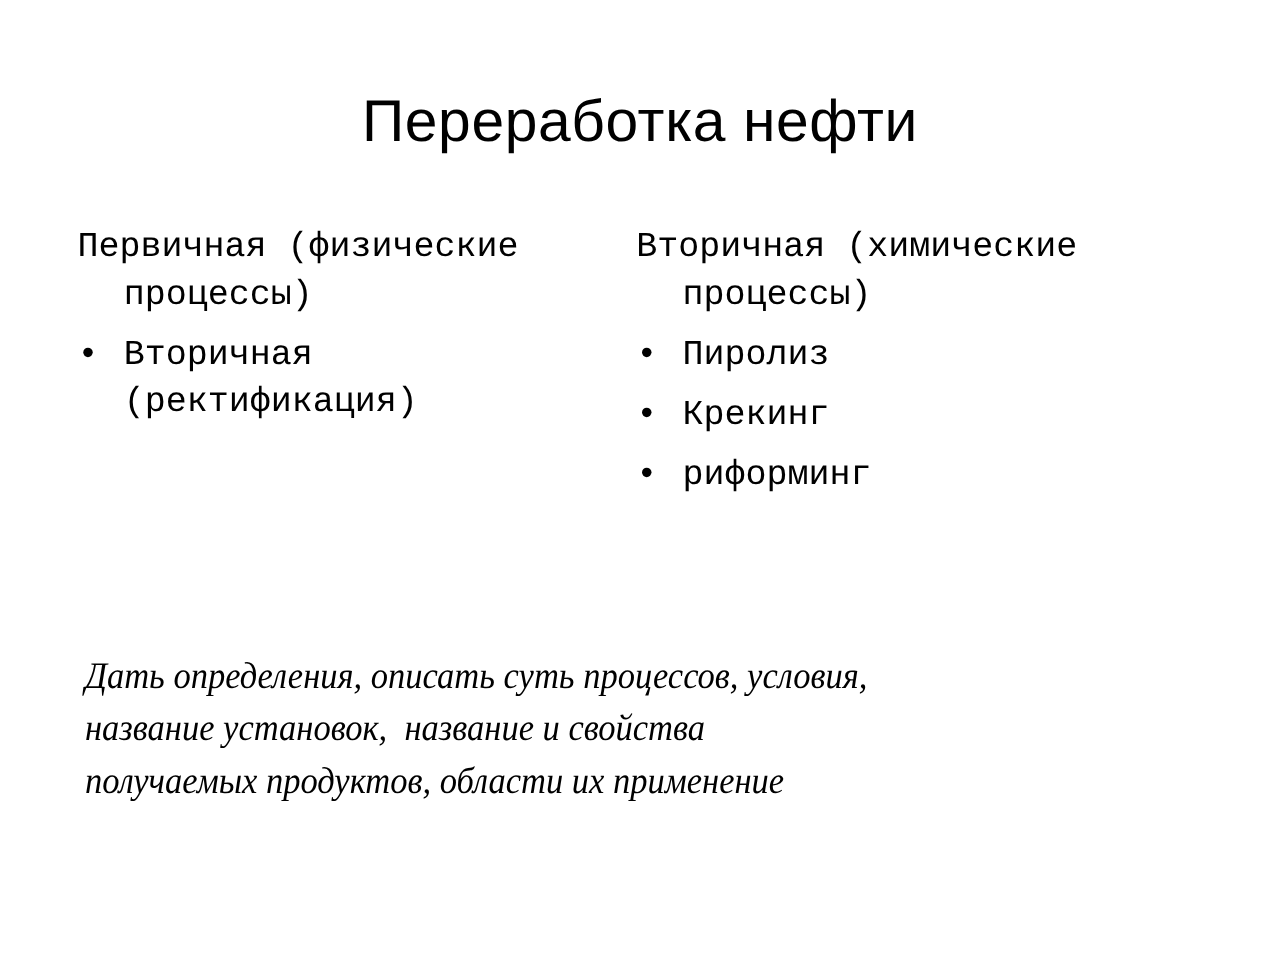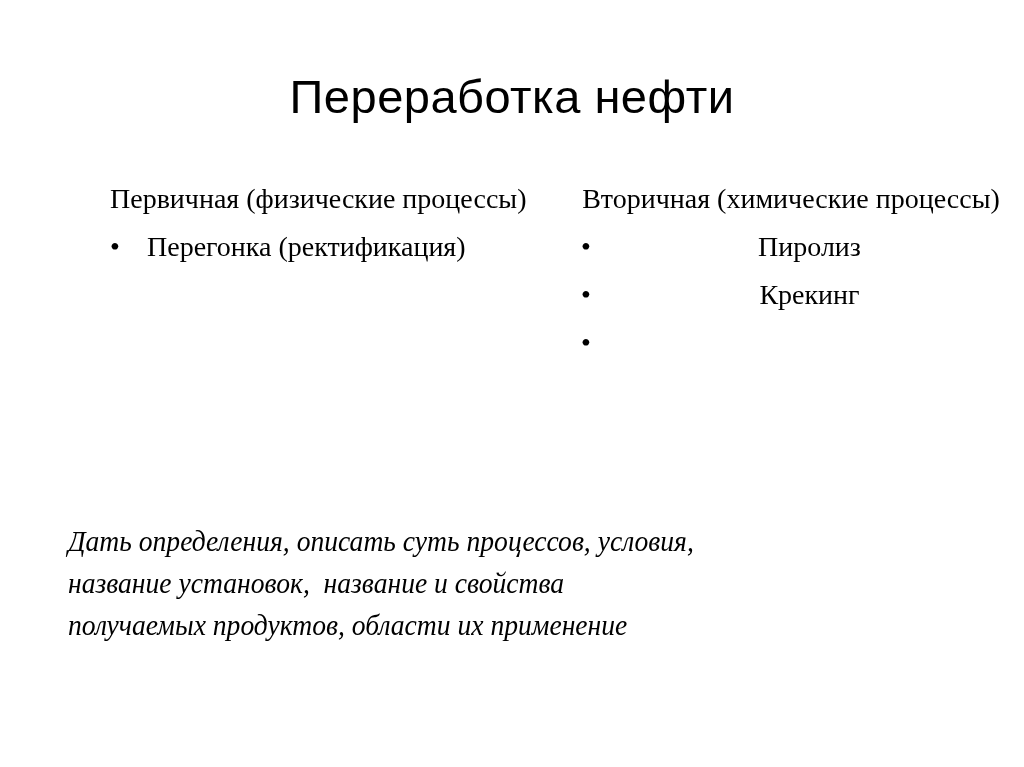--- a/index.html
+++ b/index.html
@@ -2,58 +2,59 @@
 <html><head>
   <meta charset="utf-8">
   <style>
     html, body { margin: 0; padding: 0; background: #ffffff; }
     body { width: 1024px; height: 767px; position: relative; overflow: hidden; color: #000; }
     .title {
       position: absolute; left: 0; top: 62px; width: 1024px; text-align: center;
       font-family: "Liberation Sans", sans-serif; font-size: 47px; line-height: 70px;
       letter-spacing: 0.5px;
     }
-    .col { position: absolute; top: 180px; font-family: Liberation Serif, serif; font-size: 28px; line-height: 38px; margin-left: 48px; }
+    .col { position: absolute; top: 180px; font-family: Liberation Mono, monospace; font-size: 28px; line-height: 38px; }
     .col-left { left: 62px; width: 420px; }
-    .col-right { left: 533px; width: 420px; text-align: center; }
+    .col-right { left: 509px; width: 420px; }
     .heading { padding-left: 37px; text-indent: -37px; margin: 0 0 10px 0; }
     .bullet { position: relative; padding-left: 37px; margin: 0 0 10px 0; }
     .bullet .dot { position: absolute; left: 0; top: 0; }
     .note {
       position: absolute; left: 68px; top: 520px; width: 820px;
       font-family: "Liberation Serif", serif; font-style: italic; font-size: 30px; line-height: 42px;
       transform: scaleX(0.92); transform-origin: left top;
     }
     .note div { white-space: pre; }
   </style>
 </head>
 <body>
 
 <div class="title">Переработка нефти</div>
 
 <div class="col col-left">
   <div class="heading">Первичная (физические процессы)</div>
   <div class="bullet">
     <span class="dot">•</span>
-    <span>Перегонка (ректификация)</span>
+    <span>Вторичная (ректификация)</span>
   </div>
 </div>
 
 <div class="col col-right">
   <div class="heading">Вторичная  (химические процессы)</div>
   <div class="bullet">
     <span class="dot">•</span>
     <span>Пиролиз</span>
   </div>
   <div class="bullet">
     <span class="dot">•</span>
     <span>Крекинг</span>
   </div>
   <div class="bullet">
     <span class="dot">•</span>
+    <span>риформинг</span>
   </div>
 </div>
 
 <div class="note">
   <div>Дать определения, описать суть процессов, условия,</div>
   <div>название установок,  название и свойства</div>
   <div>получаемых продуктов, области их применение</div>
 </div>
 
 </body></html>

